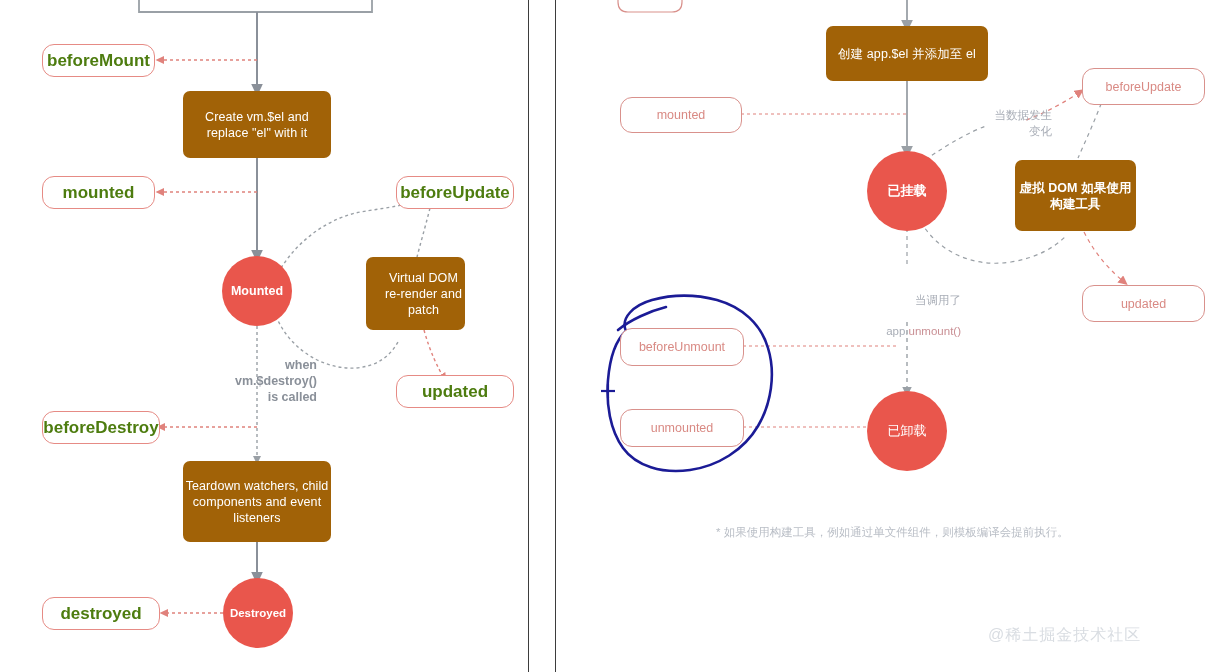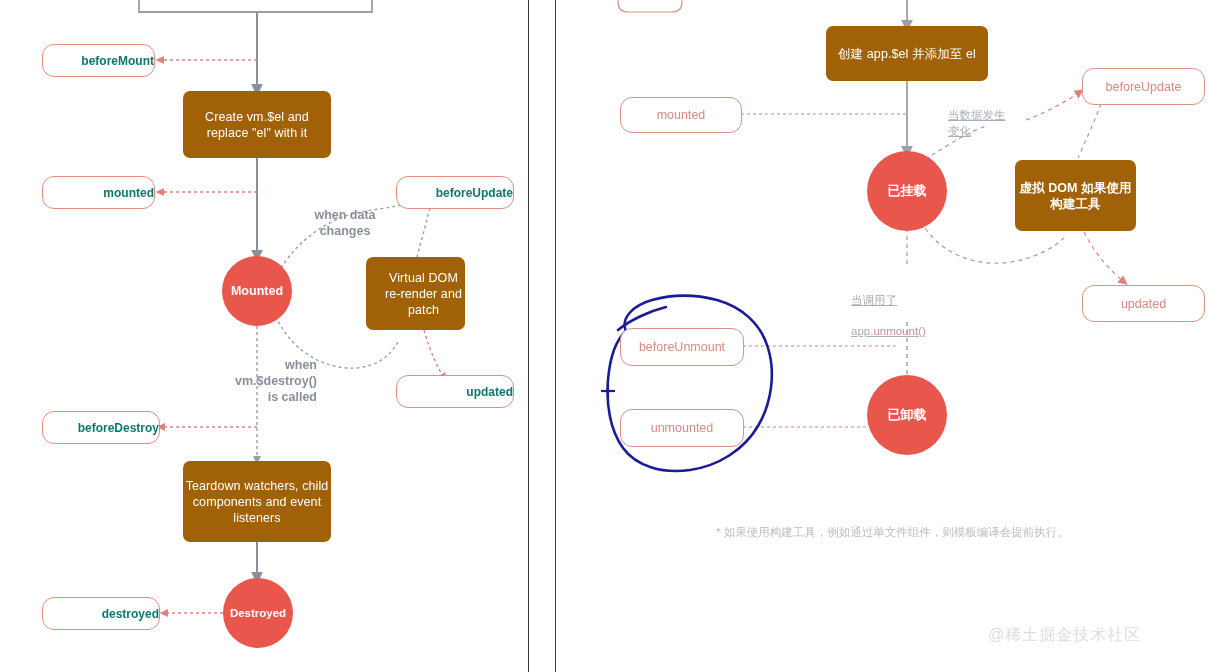--- a/index.html
+++ b/index.html
@@ -43,24 +43,23 @@
   .pill{
     border-radius:12px;
     background:#ffffff;
     display:flex;align-items:center;justify-content:center;
     text-align:center;
     box-sizing:border-box;
   }
   
   .pill-l{
     border:1.6px solid #e68b85;
-    color:#0f766e;
+    color:#4d7c0f;
     font-weight:bold;
-    font-size:12px;
-    justify-content:flex-end;
+    font-size:17px;
   }
   
   .pill-r{
     border:1.1px solid #d9918c;
     color:#d98a84;
     font-weight:normal;
     font-size:12.5px;
   }
   .caption{
     position:absolute;
@@ -70,23 +69,22 @@
     line-height:1.28;
     text-align:center;
     white-space:pre-line;
   }
   .caption-cn{
     position:absolute;
     color:#a8adb6;
     font-weight:normal;
     font-size:11.5px;
     line-height:1.35;
-    text-align:left;
+    text-align:right;
     white-space:pre-line;
-    text-decoration:underline;
   }
   .caption-cn .mono-accent{color:#c98f94;}
   .footnote{
     position:absolute;
     color:#b9bec6;
     font-size:11.5px;
     white-space:nowrap;
   }
   .watermark{
     position:absolute;
@@ -185,22 +183,20 @@
     <div class="node pill pill-l" style="left:396px;top:375px;width:118px;height:33px;">
       <span>updated</span>
     </div>
     <div class="node pill pill-l" style="left:42px;top:411px;width:118px;height:33px;">
       <span>beforeDestroy</span>
     </div>
     <div class="node pill pill-l" style="left:42px;top:597px;width:118px;height:33px;">
       <span>destroyed</span>
     </div>
 
-    <div class="caption" style="left:290px;top:207px;width:110px;">when data
-changes</div>
     <div class="caption" style="left:197px;top:357px;width:120px;text-align:right;">when
 vm.$destroy()
 is called</div>
   </div>
 
   <div class="divider" id="divider-a"></div>
   <div class="divider" id="divider-b"></div>
 
   <div class="panel" id="panel-right">
 
@@ -259,21 +255,21 @@
 
     <div class="node green-box" style="left:459px;top:160px;width:121px;height:71px;font-size:12.5px;font-weight:bold;">
       <span>虚拟 DOM
 如果使用构建工具</span>
     </div>
 
     <div class="node red-circle" style="left:311px;top:151px;width:80px;height:80px;font-size:13px;font-weight:bold;">
       <span>已挂载</span>
     </div>
 
-    <div class="node red-circle" style="left:311px;top:375px;width:80px;height:80px;font-size:13px;font-weight:bold;align-items:center;">
+    <div class="node red-circle" style="left:311px;top:391px;width:80px;height:80px;font-size:13px;font-weight:normal;align-items:center;">
       <span>已卸载</span>
     </div>
 
     <div class="node pill pill-r" style="left:64px;top:97px;width:122px;height:36px;">
       <span>mounted</span>
     </div>
     <div class="node pill pill-r" style="left:526px;top:68px;width:123px;height:37px;">
       <span>beforeUpdate</span>
     </div>
     <div class="node pill pill-r" style="left:526px;top:285px;width:123px;height:37px;">

